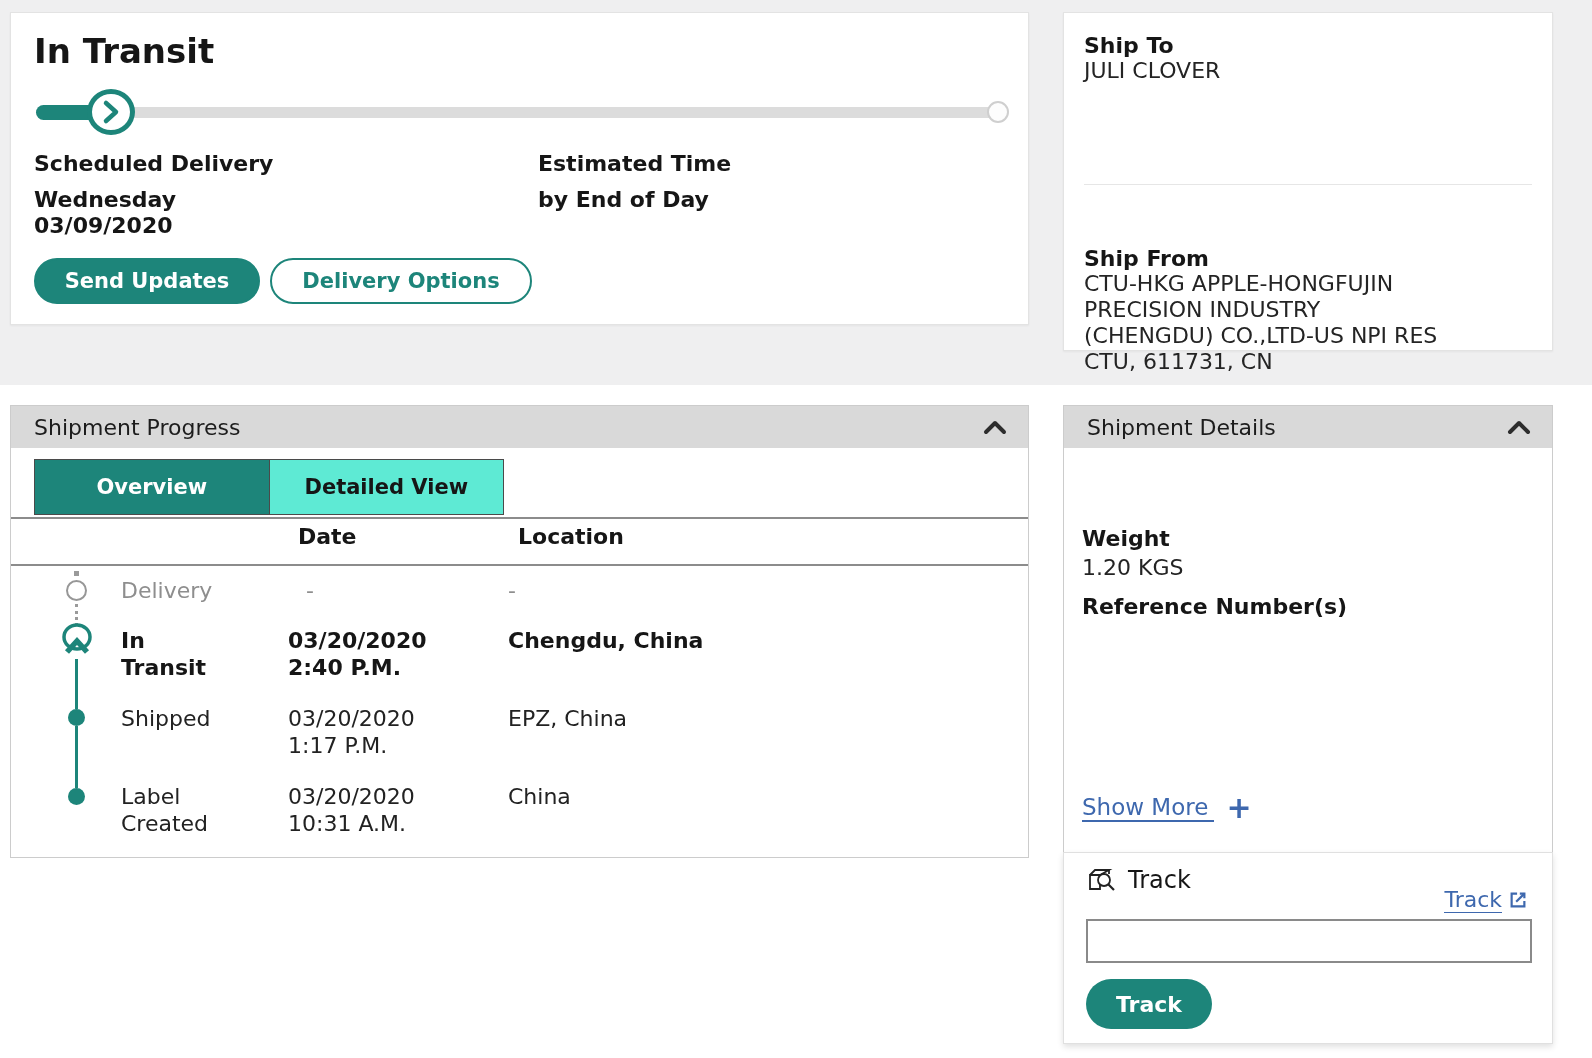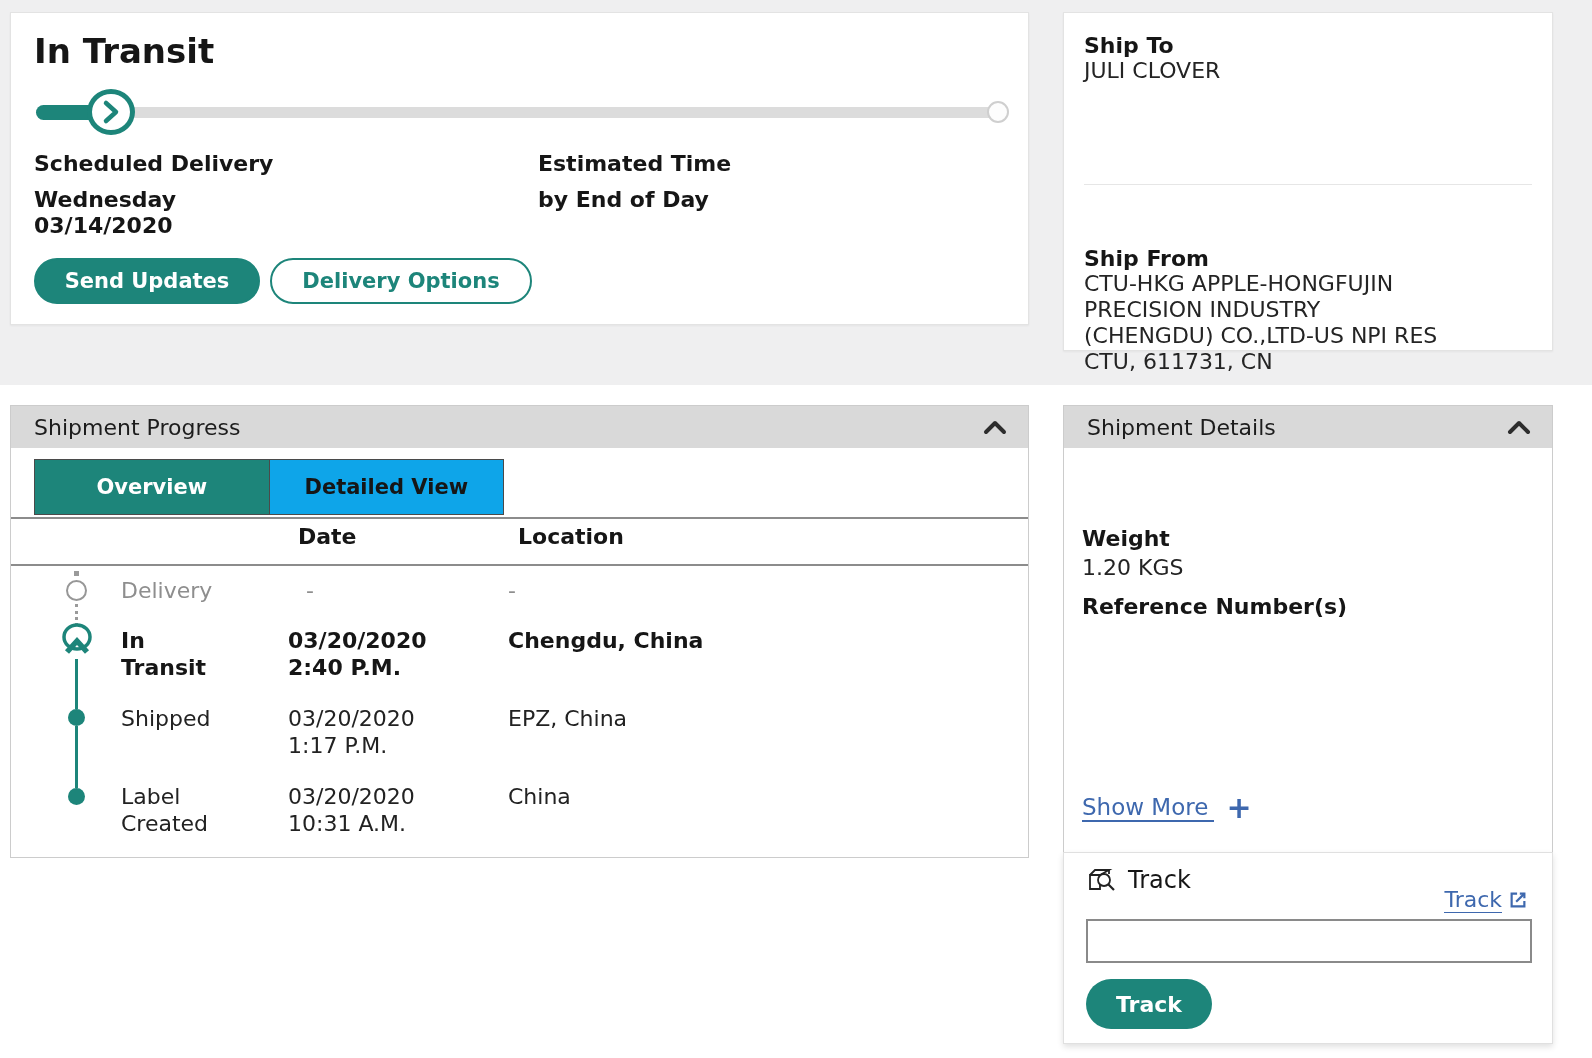--- a/index.html
+++ b/index.html
@@ -34,21 +34,21 @@
   .ship-from { position:absolute; left:20px; top:186px;margin-top:47px; }
 
   
   .progress-card { left:10px; top:405px; width:1019px; height:453px; border:1px solid #cccccc; }
   .panel-header { position:absolute; left:0; top:0; right:0; height:42px; background:#d9d9d9; display:flex; align-items:center; justify-content:space-between; padding:0 18px 0 23px; }
   .panel-title { font-size:22px; color:#1c1c1c; }
   .chev-btn { width:30px; height:24px; display:flex; align-items:center; justify-content:center; cursor:pointer; }
   .tabs { position:absolute; left:23px; top:53px; display:flex; border:1px solid #4a4a4a; width:470px; height:56px; }
   .tab { flex:1; display:flex; align-items:center; justify-content:center; font-size:21px; font-weight:bold; cursor:pointer; }
   .tab-active { background:#1d857a; color:#fff; }
-  .tab-inactive { background:#0ea5e9; color:#161616; border-left:1px solid #4a4a4a; }
+  .tab-inactive { background:#5eead4; color:#161616; border-left:1px solid #4a4a4a; }
   .tbl-line-top { position:absolute; left:0; right:0; top:111px; height:2px; background:#8c8c8c; }
   .tbl-line-bot { position:absolute; left:0; right:0; top:158px; height:2px; background:#8c8c8c; }
   .tbl-head { position:absolute; top:118px; font-size:22px; font-weight:bold; color:#161616; }
   .rows-wrap { position:absolute; left:0; top:165px; right:0; height:285px; }
   .t-row { position:absolute; left:0; right:0; }
   .t-status { position:absolute; left:110px; width:110px; font-size:22px; line-height:27px; }
   .t-date { position:absolute; left:277px; width:220px; font-size:22px; line-height:27px; }
   .t-loc { position:absolute; left:497px; right:10px; font-size:22px; line-height:27px; }
   .row-future { color:#8e8e8e; }
   .row-current { font-weight:bold; color:#161616; }
@@ -95,21 +95,21 @@
     <div class="slider-marker">
       <span>
         <svg width="20" height="26" viewBox="0 0 20 26">
             <polyline points="5,4 15,13 5,22" fill="none" stroke="#1d857a" stroke-width="4.5" stroke-linecap="round" stroke-linejoin="round"></polyline>
           </svg>
       </span>
     </div>
 
     <div class="info-label" style="left:23px; top:138px;">Scheduled Delivery</div>
     <div class="info-lines" style="left:23px; top:174px;">Wednesday</div>
-    <div class="info-lines" style="left:23px; top:200px;">03/14/2020</div>
+    <div class="info-lines" style="left:23px; top:200px;">03/09/2020</div>
 
     <div class="info-label" style="left:527px; top:138px;">Estimated Time</div>
     <div class="info-lines" style="left:527px; top:174px;">by End of Day</div>
 
     <div class="btn-row">
       <div class="btn btn-primary">Send Updates</div>
       <div class="btn btn-secondary">Delivery Options</div>
     </div>
   </div>
 

